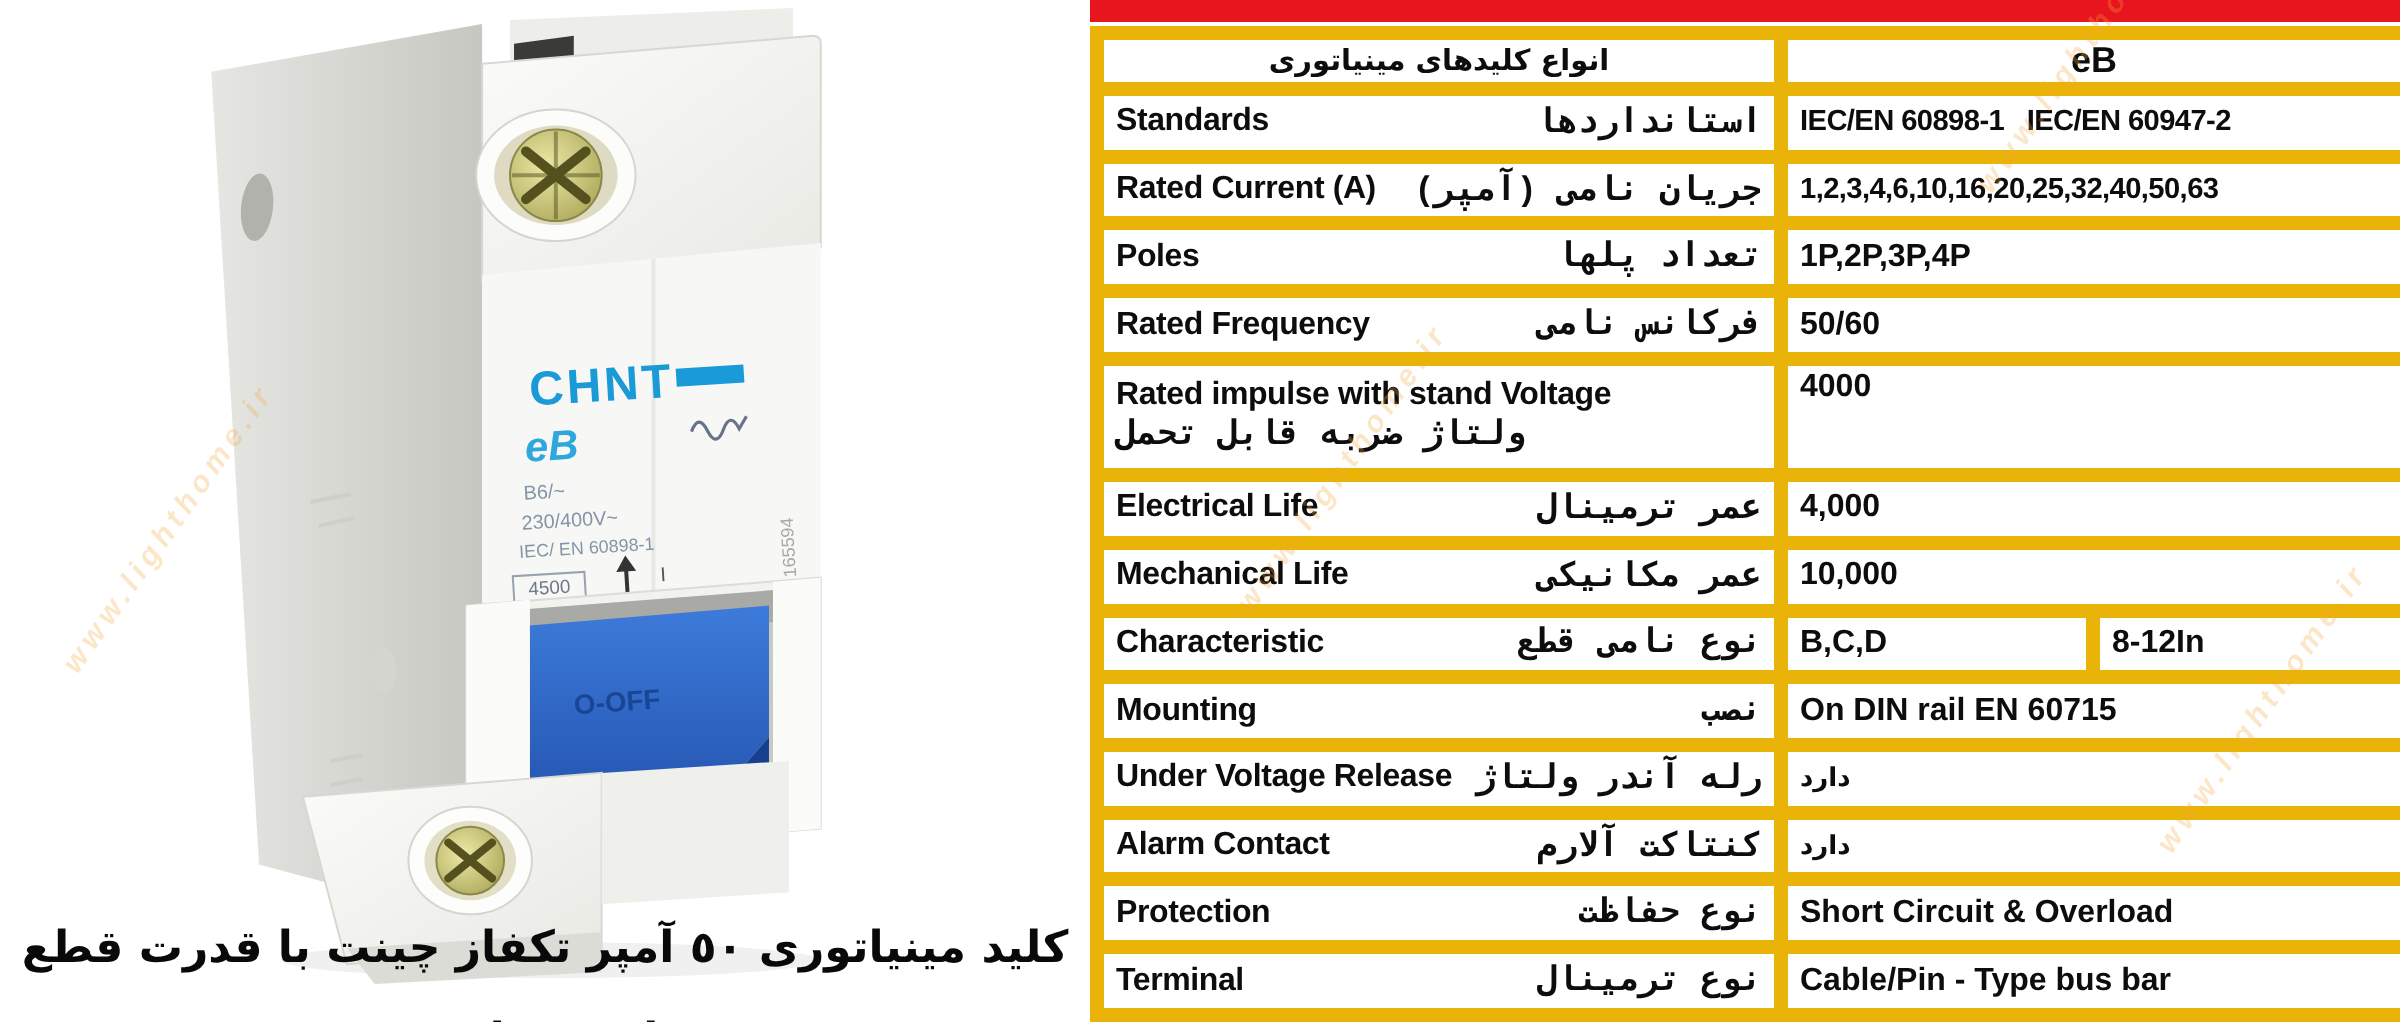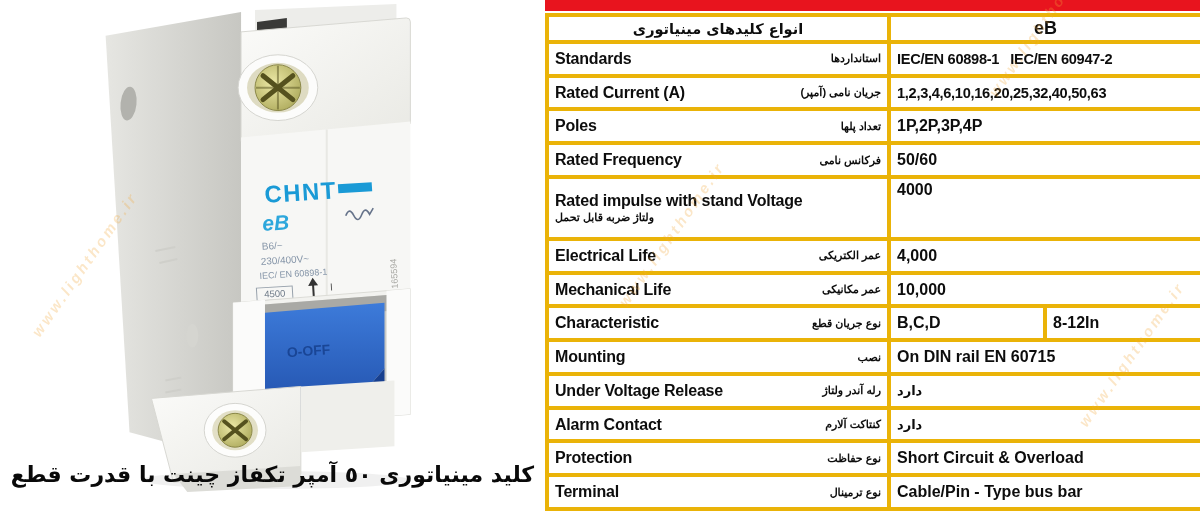--- a/index.html
+++ b/index.html
@@ -14,29 +14,29 @@
            font-family:"DejaVu Sans","Liberation Serif",sans-serif;color:#090909;}
 
   
   .wm{position:absolute;color:#f2a93c;opacity:.28;font-size:15px;font-style:italic;font-weight:bold;
       letter-spacing:3px;transform:rotate(-55deg);transform-origin:left top;pointer-events:none;white-space:nowrap;}
 
   
   .right-pane{position:absolute;left:545px;top:0;width:655px;height:511px;}
   .red-bar{height:11px;width:655px;background:#e8141e;}
   table.spec{border-collapse:collapse;table-layout:fixed;width:655px;height:498px;margin-top:2px;}
-  .spec th,.spec td{border:4px solid #eab308;padding:0 6px;overflow:hidden;white-space:nowrap;}
+  .spec th,.spec td{border:7px solid #eab308;padding:0 6px;overflow:hidden;white-space:nowrap;}
   .spec thead tr{height:27px;}
   .spec tbody tr{height:25px;margin-top:42px;}
   .spec tbody tr.tall{height:46px;}
   .hdr-left{font-family:"DejaVu Sans",sans-serif;font-size:14.5px;font-weight:bold;text-align:center;direction:rtl;}
   .hdr-right{font-size:18px;font-weight:bold;text-align:center;}
   .lc{display:flex;justify-content:space-between;align-items:center;width:100%;}
   .lc .en{font-size:16px;font-weight:bold;letter-spacing:-0.2px;}
-  .lc .fa{font-size:11px;font-weight:bold;direction:rtl;font-family:Liberation Sans, sans-serif;}
+  .lc .fa{font-size:17px;font-weight:bold;direction:rtl;font-family:Liberation Mono, monospace;}
   .lc.stacked{flex-direction:column;align-items:flex-start;line-height:1.25;}
   .lc.stacked .fa{text-align:right;}
   .value-cell{text-align:left;font-weight:bold;font-size:16px;}
   .value-cell.tight{font-size:14.6px;letter-spacing:-0.3px;}
   .value-cell.fa-val{font-size:13px;font-family:"DejaVu Sans",sans-serif;direction:rtl;}
   .value-cell.vtop{vertical-align:top;padding-top:2px;}
 </style>
 </head>
 <body>
 
@@ -195,39 +195,39 @@
                 <span class="en">Rated impulse with stand Voltage</span>
                 <span class="fa">ولتاژ ضربه قابل تحمل</span>
               </div>
             </td>
             <td colspan="2" class="value-cell vtop">4000</td>
           </tr>
           <tr>
             <td class="label-cell">
               <div class="lc">
                 <span class="en">Electrical Life</span>
-                <span class="fa">عمر الکتریکی</span>
+                <span class="fa">عمر ترمینال</span>
               </div>
             </td>
             <td colspan="2" class="value-cell">4,000</td>
           </tr>
           <tr>
             <td class="label-cell">
               <div class="lc">
                 <span class="en">Mechanical Life</span>
                 <span class="fa">عمر مکانیکی</span>
               </div>
             </td>
             <td colspan="2" class="value-cell">10,000</td>
           </tr>
           <tr>
             <td class="label-cell">
               <div class="lc">
                 <span class="en">Characteristic</span>
-                <span class="fa">نوع جریان قطع</span>
+                <span class="fa">نوع نامی قطع</span>
               </div>
             </td>
             <td class="value-cell">B,C,D</td>
             <td class="value-cell">8-12In</td>
           </tr>
           <tr>
             <td class="label-cell">
               <div class="lc">
                 <span class="en">Mounting</span>
                 <span class="fa">نصب</span>

